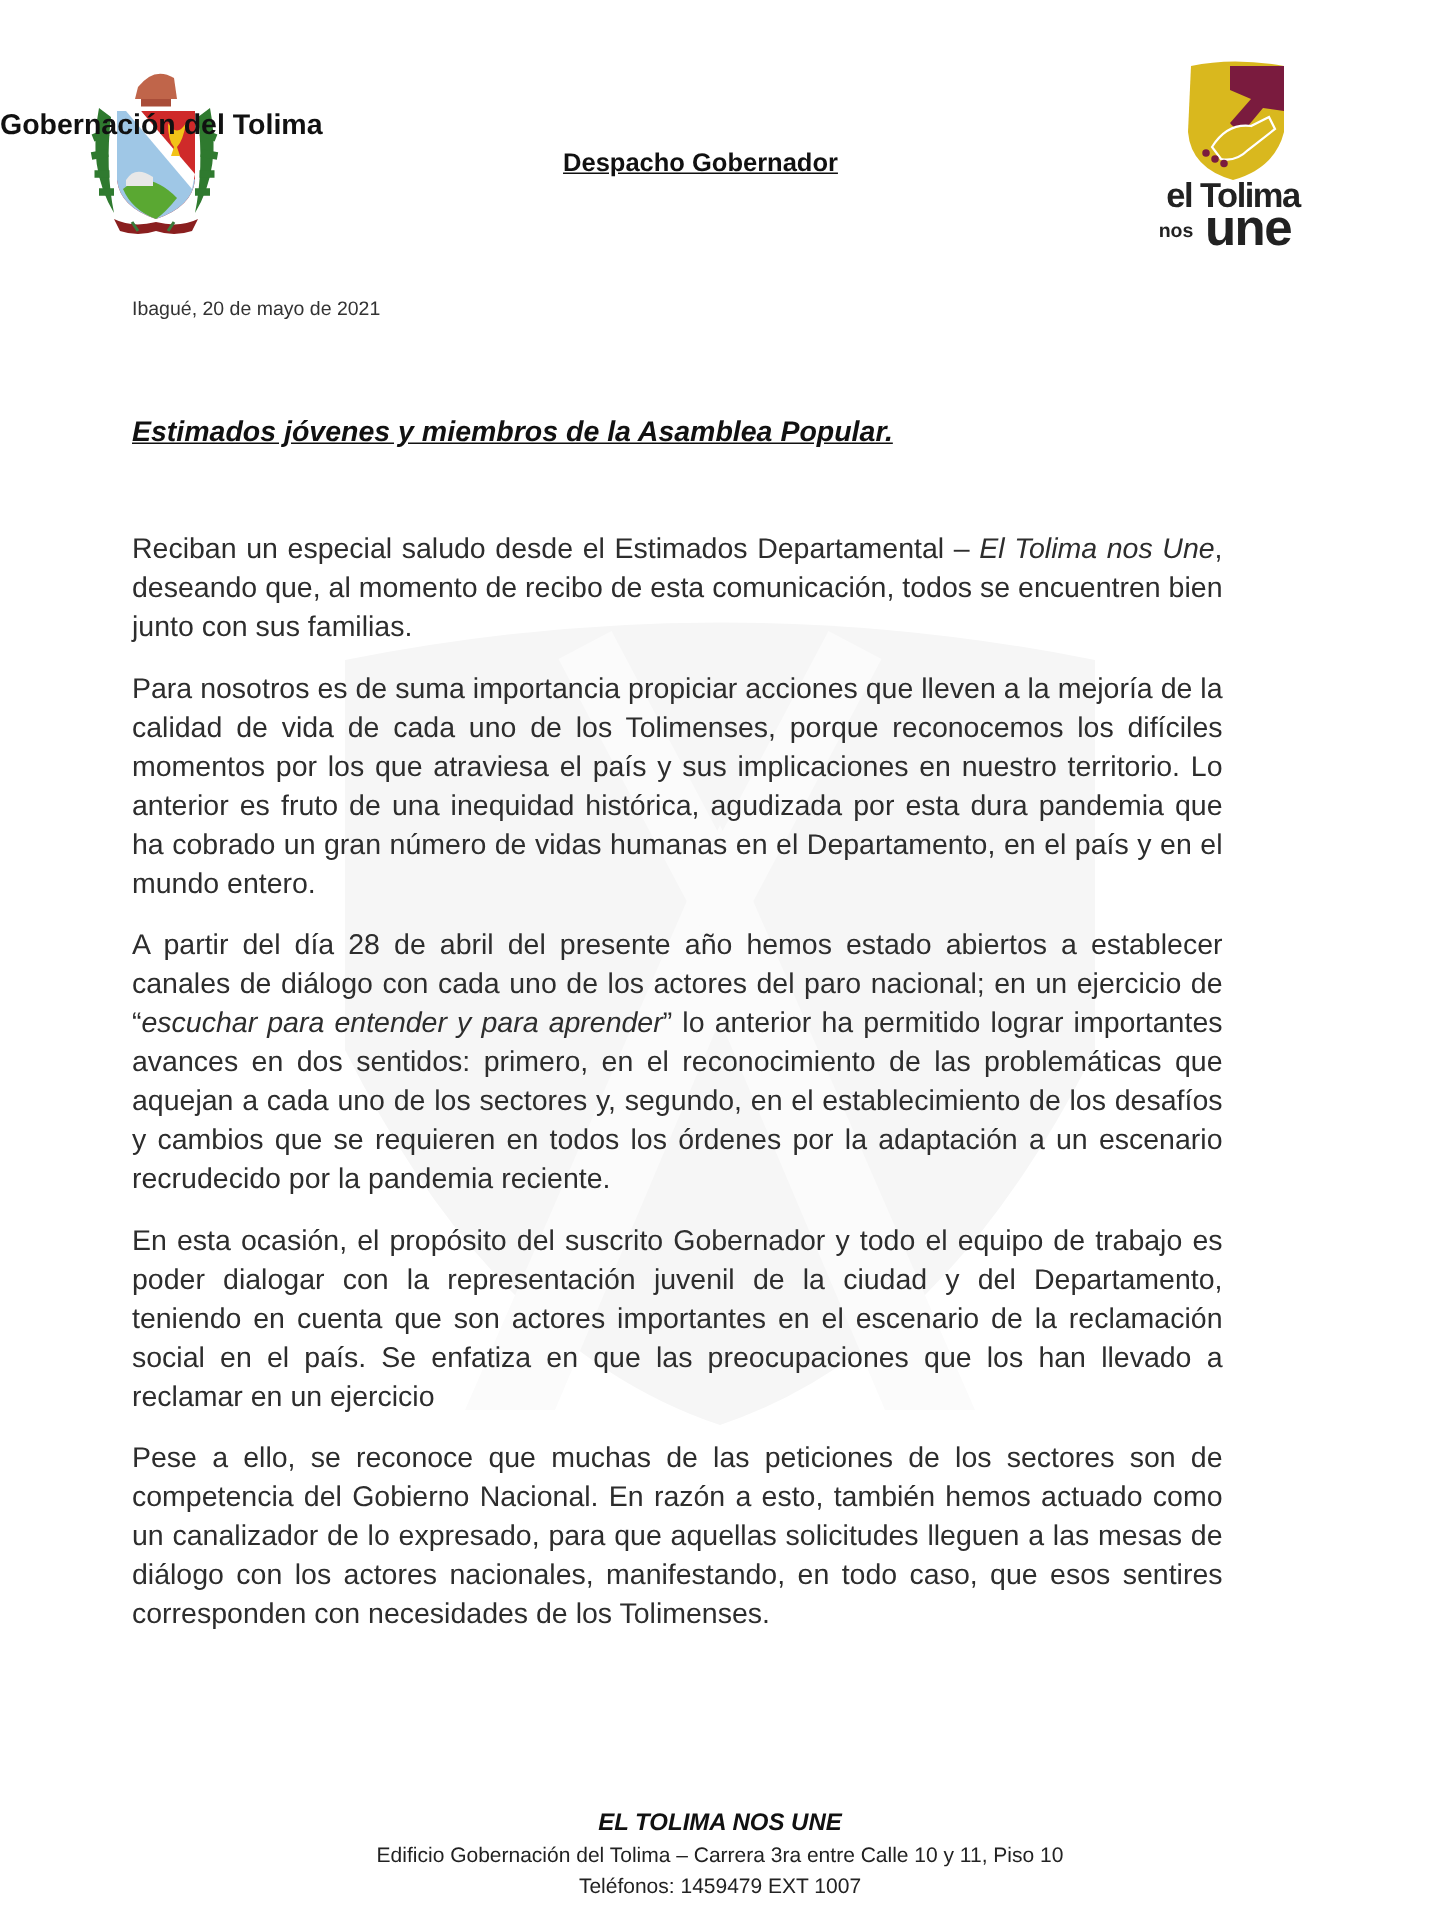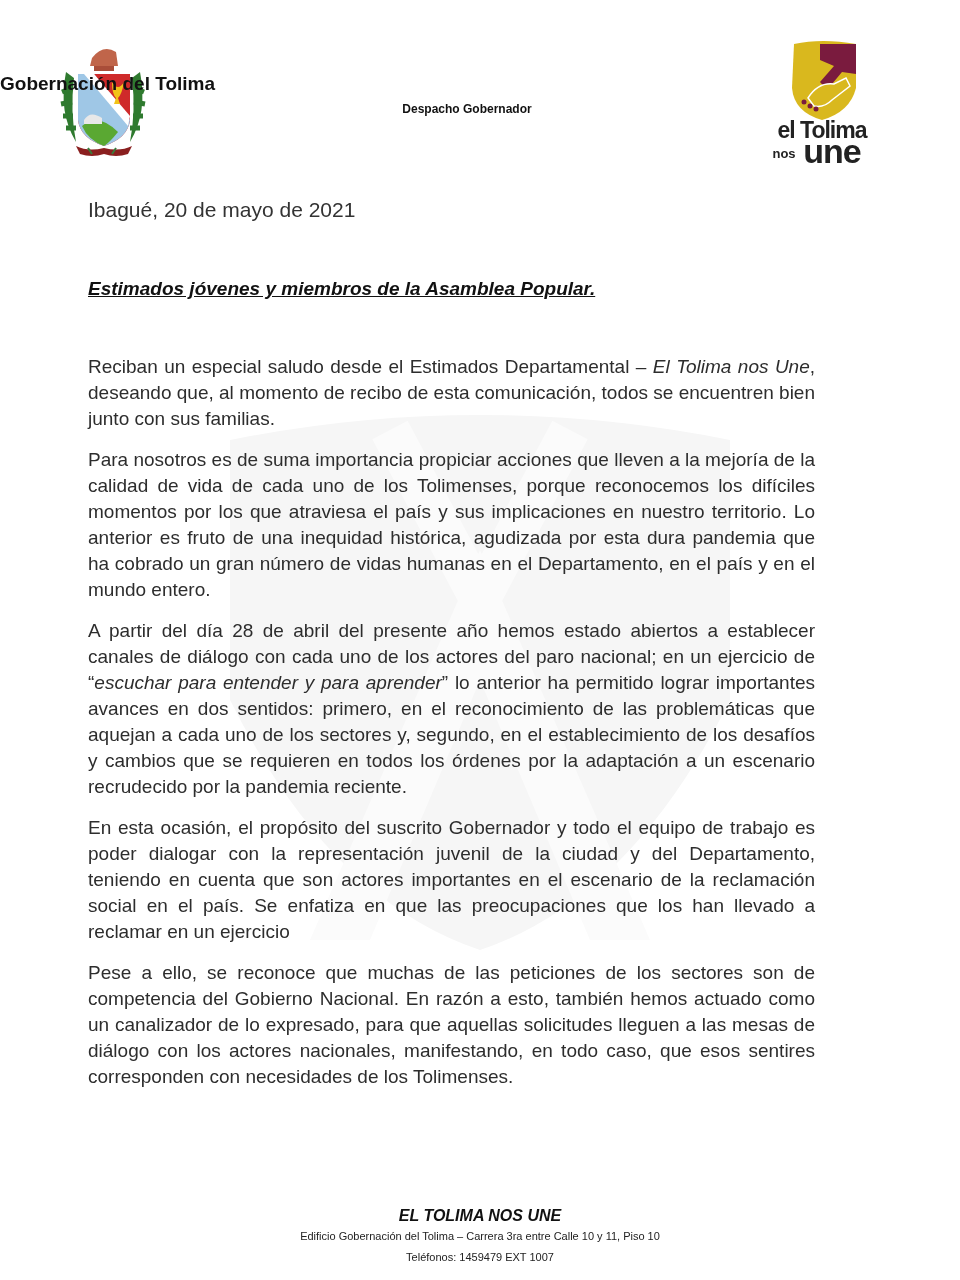--- a/index.html
+++ b/index.html
@@ -2,28 +2,28 @@
 <html><head>
 <meta charset="utf-8">
 <style>
   html, body { margin: 0; padding: 0; background: #ffffff; }
   body { width: 960px; height: 1280px; position: relative; overflow: hidden; font-family: "Liberation Sans", sans-serif; color: #2a2a2a; }
   .watermark { position: absolute; left: 190px; top: 400px; width: 580px; height: 560px; pointer-events: none; }
   .header { position: absolute; top: 0; left: 0; width: 960px; height: 180px; }
   .crest { position: absolute; left: 58px; top: 42px; width: 90px; height: 118px; }
   .brand-logo { position: absolute; left: 762px; top: 38px; width: 120px; height: 130px; }
   .header-title { position: absolute; left: 0; width: 934px; text-align: left; top: 72px; font-weight: bold; font-size: 19px; color: #111; line-height: 23px; }
-  .header-sub { position: absolute; left: 0; width: 934px; text-align: center; top: 98px; font-weight: bold; font-size: 12px; color: #111; line-height: 22px; }
-  .date { position: absolute; left: 88px; top: 198px; font-size: 21px; color: #333; }
+  .header-sub { position: absolute; left: 0; width: 934px; text-align: center; top: 98px; font-weight: bold; font-size: 17px; color: #111; line-height: 22px; text-decoration: underline; }
+  .date { position: absolute; left: 88px; top: 198px; font-size: 13px; color: #333; }
   .salutation { position: absolute; left: 88px; top: 278px; font-size: 19px; font-weight: bold; font-style: italic; color: #111; text-decoration: underline; }
   .body { position: absolute; left: 88px; top: 354px; width: 727px; font-size: 19px; line-height: 26px; color: #2d2d2d; }
   .body p { margin: 0 0 15px 0; text-align: justify; }
   .footer { position: absolute; left: 0; width: 960px; top: 1206px; text-align: center; color: #222; }
   .footer .slogan { font-weight: bold; font-style: italic; font-size: 16px; line-height: 20px; color: #111; }
-  .footer .addr, .footer .phone { font-size: 11px; line-height: 21px; }
+  .footer .addr, .footer .phone { font-size: 14px; line-height: 21px; }
 </style>
 </head>
 <body>
 
 <svg class="watermark" viewBox="0 0 580 560">
   <path d="M40 40 Q290 -10 540 40 L540 300 Q440 500 290 550 Q140 500 40 300 Z" fill="#f6f6f6"></path>
   <path d="M120 540 L290 150 L460 540 L400 540 L290 280 L180 540 Z" fill="#fbfbfb"></path>
   <path d="M200 30 L290 200 L380 30" fill="none" stroke="#fbfbfb" stroke-width="40"></path>
 </svg>
 

